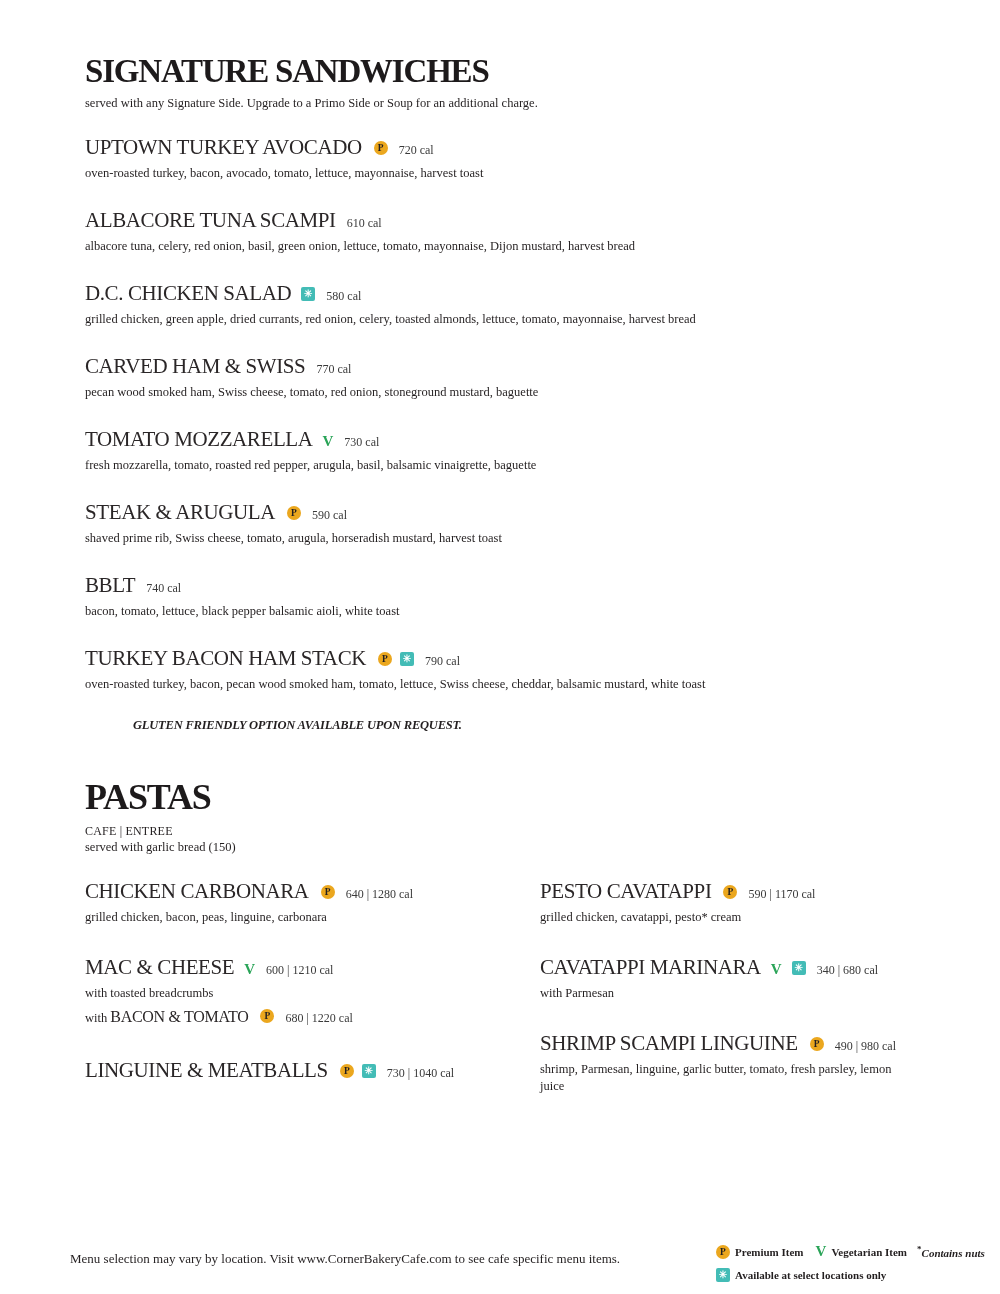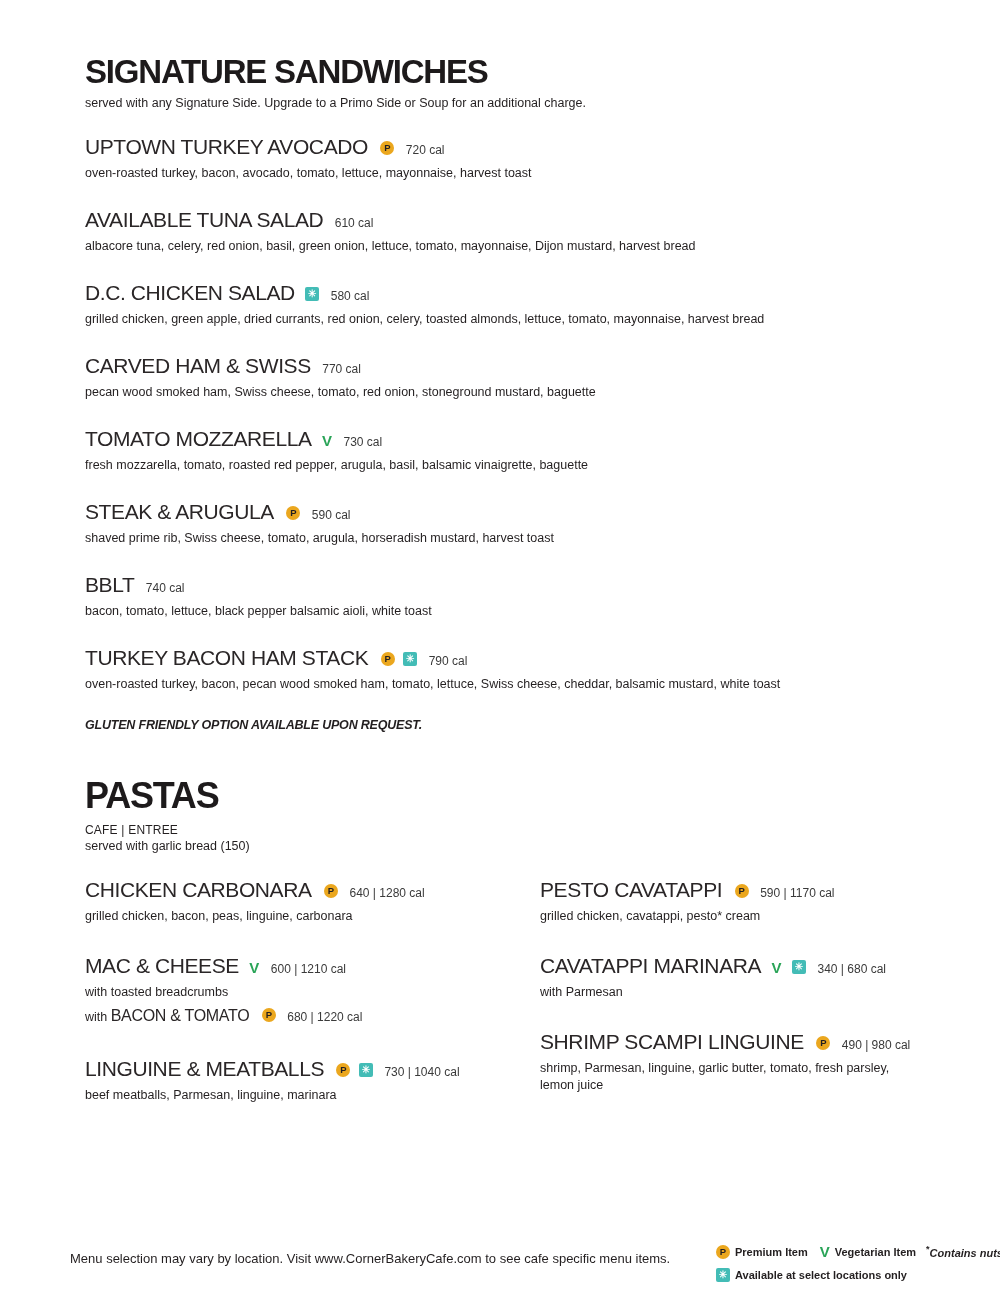--- a/index.html
+++ b/index.html
@@ -1,21 +1,21 @@
 <!DOCTYPE html>
 <html><head>
 <meta charset="utf-8">
 <style>
   * { margin:0; padding:0; box-sizing:border-box; }
   html,body { background:#ffffff; }
   .page {
     position:relative;
     width:1000px; height:1294px;
     background:#ffffff;
-    font-family:Liberation Sans, sans-serif;
+    font-family:Liberation Serif, serif;
     color:#231f20;
     overflow:hidden;
   }
   .content { position:absolute; left:85px; top:55px; width:890px; }
 
   
   .section-title {
     font-size:33px; line-height:1; font-weight:bold;
     letter-spacing:-1.2px; color:#1d1a1b;
     margin-bottom:7px;
@@ -46,21 +46,21 @@
   .badge-sel {
     display:inline-block; width:14px; height:14px; border-radius:2px;
     background:#43bcb6; color:#ffffff; font-size:10px; font-weight:bold;
     text-align:center; line-height:14px; vertical-align:middle;
     position:relative; top:-2px; margin-left:6px;
   }
   .name-row .badge-p + .badge-sel { margin-left:4px; }
 
   .gluten-note {
     font-size:12.5px; font-weight:bold; font-style:italic;
-    letter-spacing:-0.2px; margin-top:0px;
+    letter-spacing:-0.2px; margin-top:0px;margin-left:48px;
   }
 
   
   .pastas { margin-top:46px; }
   .pastas .section-title { font-size:36px; margin-bottom:8px; }
   .pastas-line1 { font-size:12px; line-height:16px; letter-spacing:0.2px; }
   .pastas-line2 { font-size:12.5px; line-height:17px; }
   .pasta-grid {
     display:grid; grid-template-columns:455px 1fr; margin-top:22px;
   }
@@ -100,21 +100,21 @@
           <span class="item-name">UPTOWN TURKEY AVOCADO</span>
           <span class="badge-p">P</span>
           <span class="cal">720 cal</span>
         </div>
         <div class="desc">oven-roasted turkey, bacon, avocado, tomato, lettuce, mayonnaise, harvest toast</div>
       </div>
 
 
       <div class="item">
         <div class="name-row">
-          <span class="item-name">AVAILABLE TUNA SALAD</span>
+          <span class="item-name">ALBACORE TUNA SCAMPI</span>
           <span class="cal">610 cal</span>
         </div>
         <div class="desc">albacore tuna, celery, red onion, basil, green onion, lettuce, tomato, mayonnaise, Dijon mustard, harvest bread</div>
       </div>
 
       <div class="item">
         <div class="name-row">
           <span class="item-name">D.C. CHICKEN SALAD</span>
           <span class="badge-sel">✳</span>
           <span class="cal">580 cal</span>
@@ -200,21 +200,20 @@
             </div>
           </div>
 
           <div class="item">
             <div class="name-row">
               <span class="item-name">LINGUINE &amp; MEATBALLS</span>
               <span class="badge-p">P</span>
               <span class="badge-sel">✳</span>
               <span class="cal">730 | 1040 cal</span>
             </div>
-            <div class="desc">beef meatballs, Parmesan, linguine, marinara</div>
           </div>
 
         </div>
         <div class="pasta-col right">
 
           <div class="item">
             <div class="name-row">
               <span class="item-name">PESTO CAVATAPPI</span>
               <span class="badge-p">P</span>
               <span class="cal">590 | 1170 cal</span>

